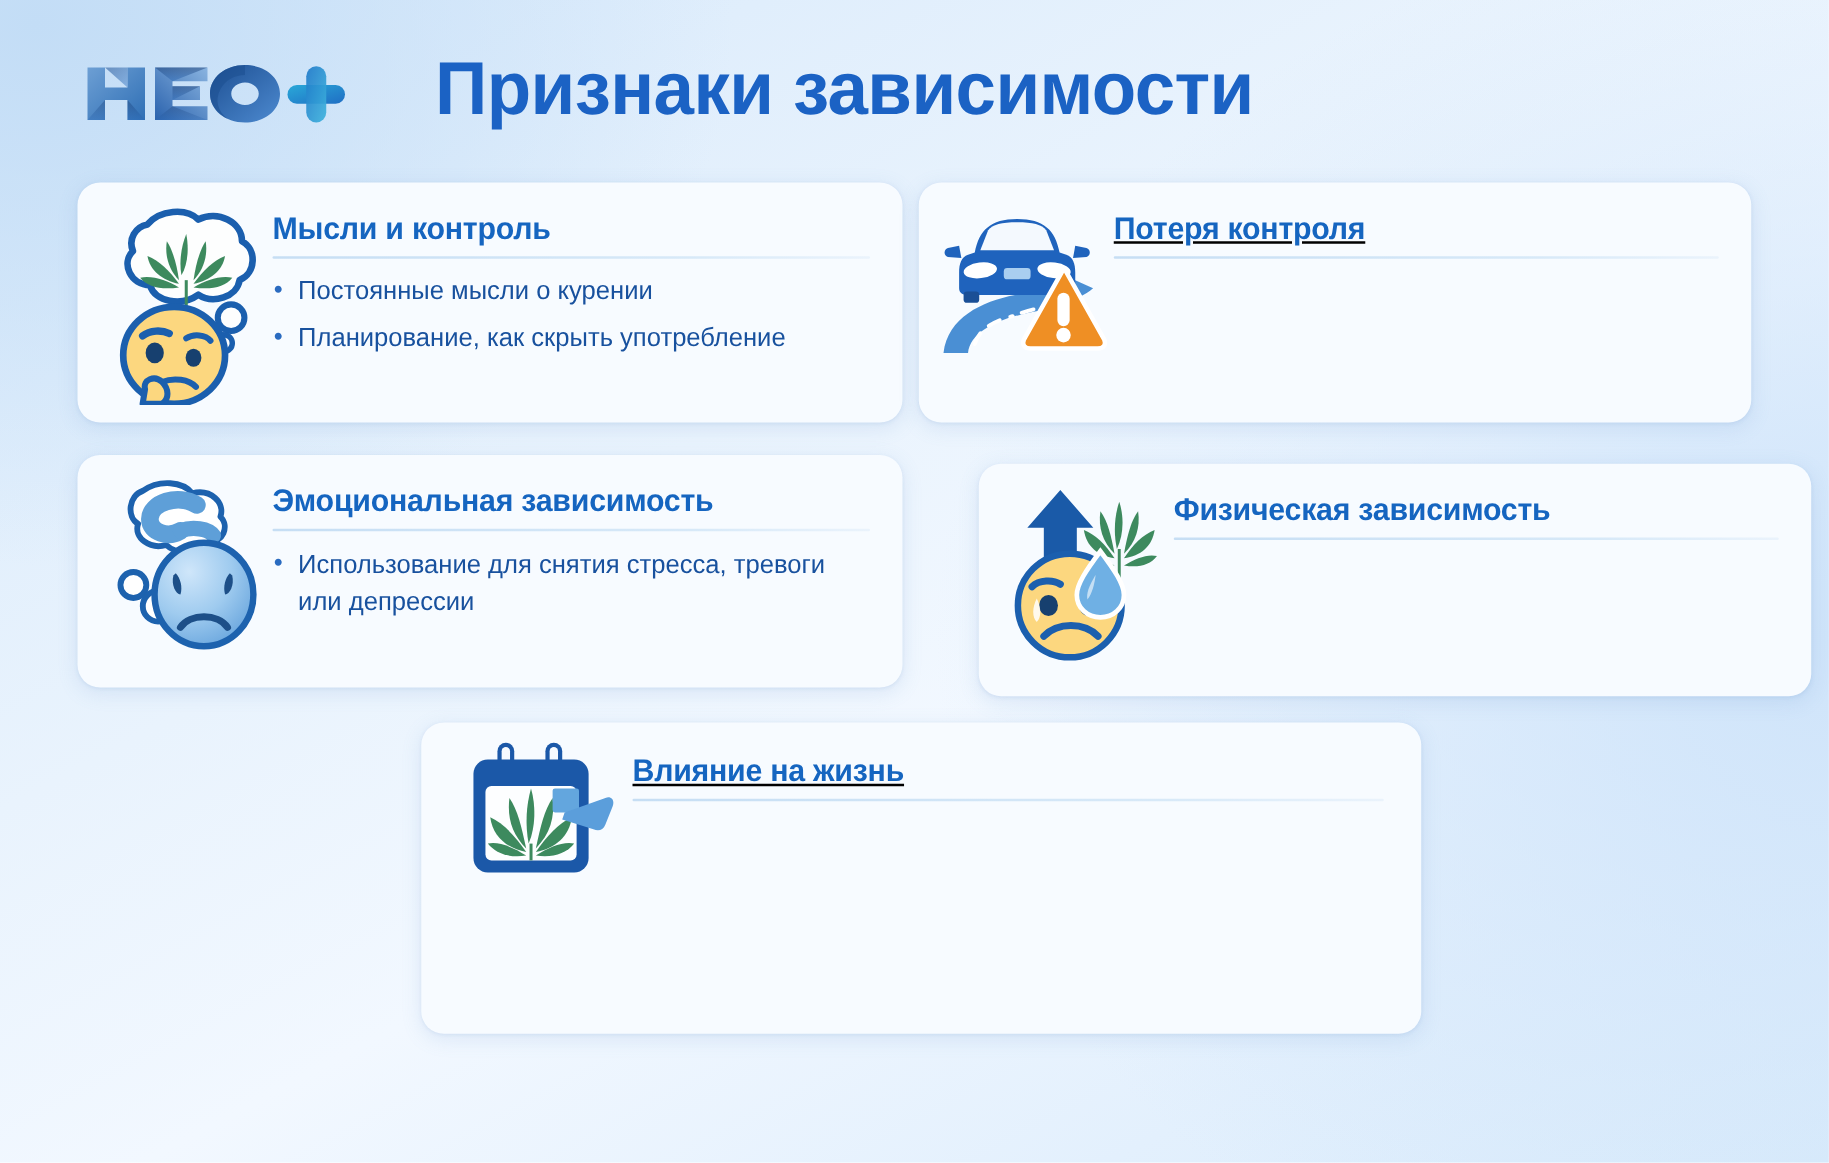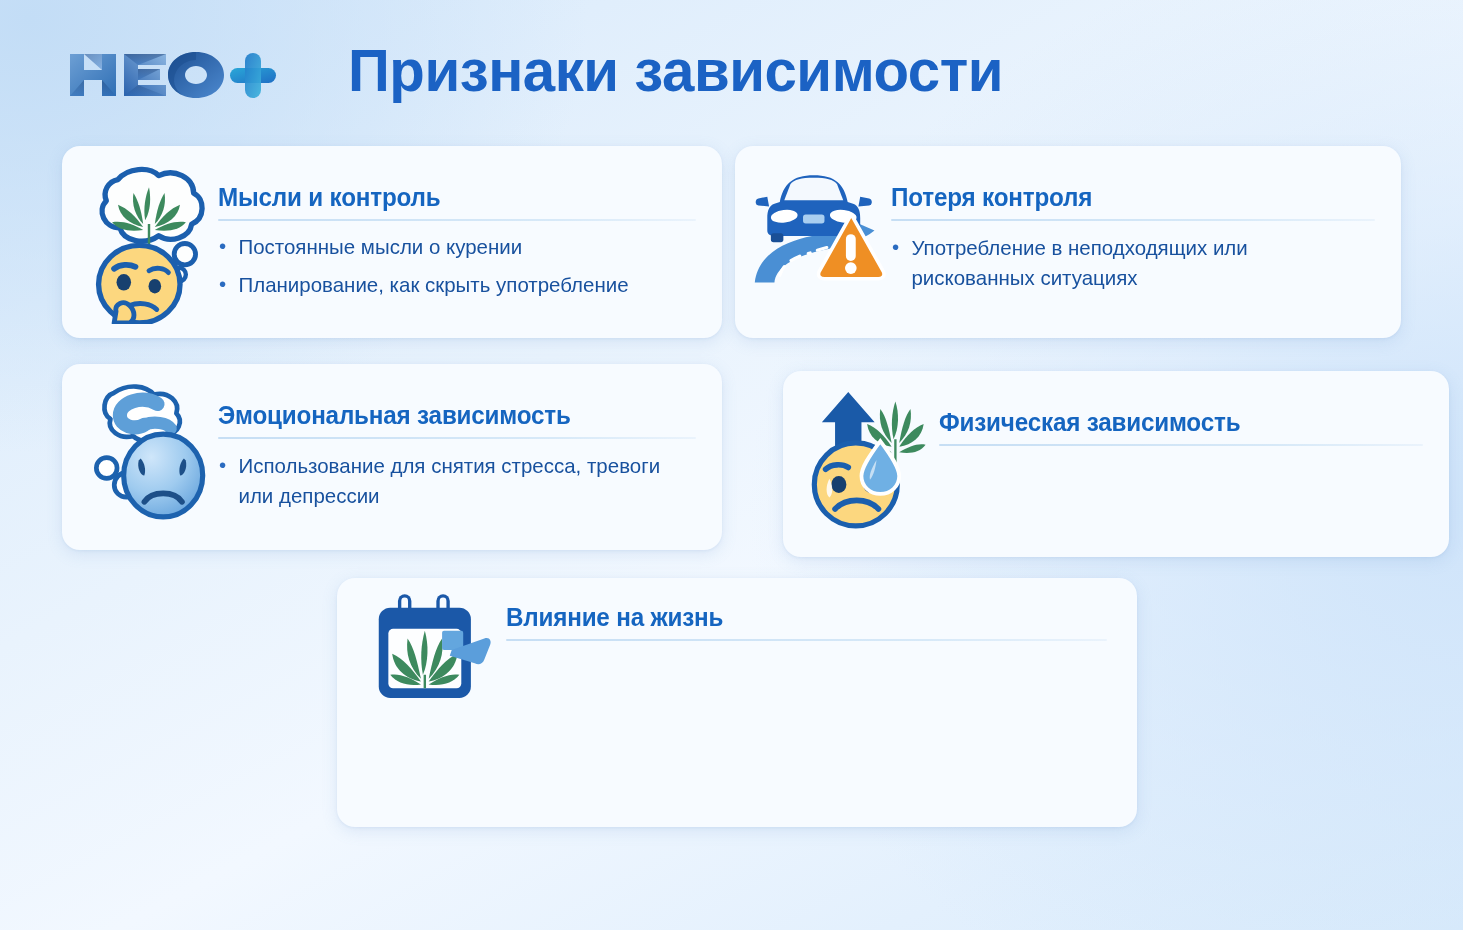--- a/index.html
+++ b/index.html
@@ -65,45 +65,45 @@
     background: #f7fbff;
     border-radius: 18px;
     box-shadow: 0 4px 16px rgba(103,150,204,0.16),
                 0 1px 3px rgba(103,150,204,0.12);
     display: flex;
     align-items: flex-start;
     overflow: hidden;
   }
 
   .card-1 { left: 62px;  top: 146px; width: 660px; height: 192px; }
-  .card-2 { left: 735px; top: 146px; width: 666px; height: 192px; }
+  .card-2 { left: 735px; top: 146px; width: 666px; height: 192px; text-decoration: underline; }
   .card-3 { left: 62px;  top: 364px; width: 660px; height: 186px; }
   .card-4 { left: 735px; top: 371px; width: 666px; height: 186px; margin-left: 48px; }
   .card-5 { left: 337px; top: 578px; width: 800px; height: 249px; }
 
   .card-icon {
     flex: 0 0 auto;
     display: flex;
     align-items: flex-start;
     justify-content: center;
   }
 
   .card-1 .card-icon { width: 152px; padding: 18px 0 0 22px; }
   .card-2 .card-icon { width: 152px; padding: 16px 0 0 18px; }
   .card-3 .card-icon { width: 152px; padding: 14px 0 0 24px; }
   .card-4 .card-icon { width: 152px; padding: 12px 0 0 20px; }
   .card-5 .card-icon { width: 155px; padding: 14px 0 0 36px; }
 
   .card-body {
     flex: 1 1 auto;
-    padding: 38px 26px 0 4px;
+    padding: 24px 26px 0 4px;
     min-width: 0;
   }
 
-  .card-5 .card-body { padding: 26px 30px 0 14px; }
+  .card-5 .card-body { padding: 26px 30px 0 14px; text-decoration: underline; }
 
   .card-heading {
     font-size: 25px;
     font-weight: 700;
     color: #1565c0;
     letter-spacing: -0.2px;
     line-height: 1.05;
     white-space: nowrap;
     transform: scaleX(0.97);
     transform-origin: left center;
@@ -269,23 +269,20 @@
         <rect x="102" y="73" width="14" height="10" rx="3" fill="#1a4f96"></rect>
 
         <path d="M110 52 L146 116 C148 121 145 124 140 124 L80 124 C75 124 72 121 74 116 Z" fill="#ef8f24" stroke="#ffffff" stroke-width="4" stroke-linejoin="round"></path>
         <rect x="104" y="74" width="11" height="30" rx="5.5" fill="#ffffff"></rect>
         <circle cx="109.5" cy="112" r="6.5" fill="#ffffff"></circle>
       </svg>
     </div>
     <div class="card-body">
       <div class="card-heading">Потеря контроля</div>
       <div class="divider"></div>
-      <ul class="bullets">
-        <li>Употребление в неподходящих или рискованных ситуациях</li>
-      </ul>
     </div>
   </div>
 
   <div class="card card-3">
     <div class="card-icon">
       <svg viewBox="0 0 136 150" width="136" height="148">
         <defs>
           <radialGradient id="faceBlue" cx="35%" cy="28%" r="78%">
             <stop offset="0" stop-color="#cfe6fa"></stop>
               <stop offset="55%" stop-color="#9fcbef"></stop>

